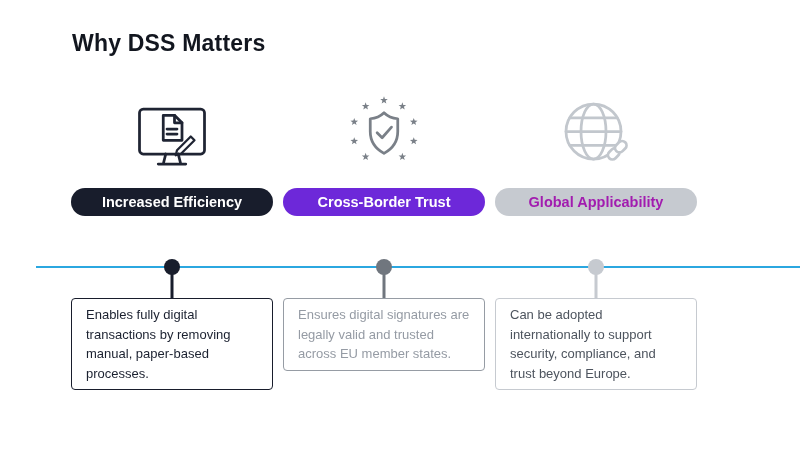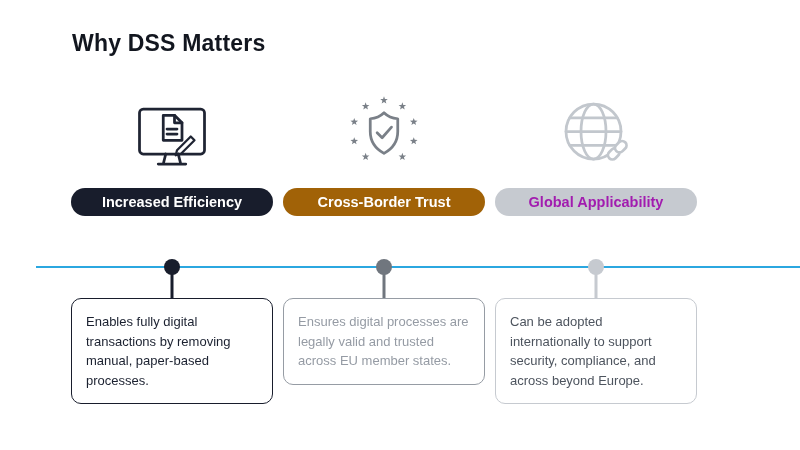--- a/index.html
+++ b/index.html
@@ -26,37 +26,37 @@
     position:absolute;top:94px;left:50%;transform:translateX(-50%);
     width:80px;height:80px;
   }
   .icon svg{width:100%;height:100%;display:block;}
   .pill{
     position:absolute;top:188px;left:0;right:0;height:28px;
     border-radius:20px;display:flex;align-items:center;justify-content:center;
     font-weight:700;font-size:14.5px;z-index:2;
   }
   .col1 .pill{background:#181d2c;color:#ffffff;}
-  .col2 .pill{background:#a16207;color:#ffffff;}
+  .col2 .pill{background:#6d28d9;color:#ffffff;}
   .col3 .pill{background:#c6cad0;color:#a21caf;}
   .dot{
     position:absolute;top:259px;left:50%;transform:translateX(-50%);
     width:16px;height:16px;border-radius:50%;z-index:3;
   }
   .connector{
     position:absolute;top:267px;left:50%;transform:translateX(-50%);
     width:3px;height:31px;z-index:2;
   }
   .col1 .dot,.col1 .connector{background:#181d2c;}
   .col2 .dot,.col2 .connector{background:#70767e;}
   .col3 .dot,.col3 .connector{background:#c6cad0;}
   .card{
     position:absolute;top:298px;left:0;right:0;
-    border-radius:10px;background:#ffffff;
-    padding:13px 14px;font-size:13px;line-height:1.5;z-index:2;
+    border-radius:4px;background:#ffffff;
+    padding:6px 14px;font-size:13px;line-height:1.5;z-index:2;
   }
   .col1 .card{border:1.6px solid #181d2c;color:#1b2130;}
   .col2 .card{border:1.3px solid #969ca4;color:#959ba4;}
   .col3 .card{border:1.3px solid #c6cad0;color:#4d545e;}
 </style>
 </head>
 <body>
 
 <div class="slide">
 
@@ -100,34 +100,34 @@
         </g>
         <g fill="none" stroke="#7a8088" stroke-width="2.2" stroke-linecap="round" stroke-linejoin="round">
           <path d="M32 15 C35 18 39 19.5 43 19.8 V30 C43 39 37.5 44.5 32 47.5 C26.5 44.5 21 39 21 30 V19.8 C25 19.5 29 18 32 15 Z"></path>
           <path d="M26.5 31 L30.5 35 L38 26.5"></path>
         </g>
       </svg>
     </div>
     <div class="pill">Cross-Border Trust</div>
     <div class="dot"></div>
     <div class="connector"></div>
-    <div class="card">Ensures digital processes are legally valid and trusted across EU member states.</div>
+    <div class="card">Ensures digital signatures are legally valid and trusted across EU member states.</div>
   </div>
 
   <div class="col col3">
     <div class="icon">
       <svg viewBox="0 0 64 64" fill="none" stroke="#c2c7cd" stroke-width="2.2" stroke-linecap="round" stroke-linejoin="round">
         <circle cx="30" cy="30" r="22"></circle>
         <ellipse cx="30" cy="30" rx="10" ry="22"></ellipse>
         <path d="M8 30 H52 M11 19 H49 M11 41 H49"></path>
         <g transform="translate(49,45) rotate(-45)">
           <rect x="-9" y="-3.5" width="10" height="7" rx="3.5" fill="#ffffff"></rect>
           <rect x="-1" y="-3.5" width="10" height="7" rx="3.5" fill="#ffffff"></rect>
         </g>
       </svg>
     </div>
     <div class="pill">Global Applicability</div>
     <div class="dot"></div>
     <div class="connector"></div>
-    <div class="card">Can be adopted internationally to support security, compliance, and across beyond Europe.</div>
+    <div class="card">Can be adopted internationally to support security, compliance, and trust beyond Europe.</div>
   </div>
 
 </div>
 
 </body></html>

